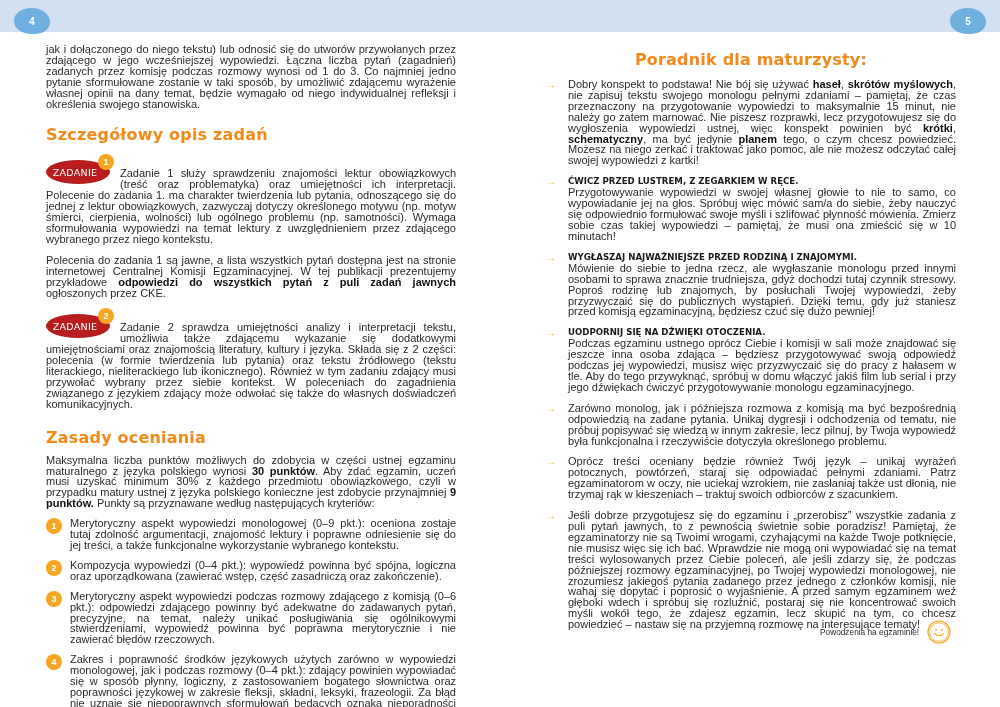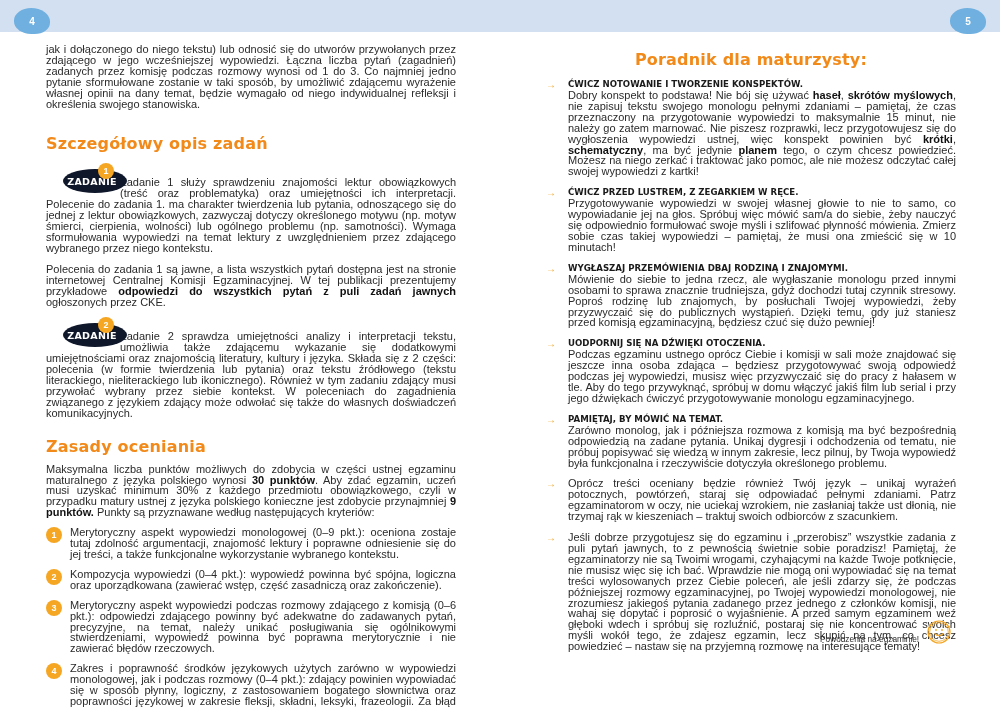--- a/index.html
+++ b/index.html
@@ -11,42 +11,42 @@
              display:flex; align-items:center; justify-content:center; }
   .pn-left { left:14px; }
   .pn-right { left:950px; }
   .page { position:absolute; top:44px; }
   .left { left:46px; width:410px; }
   .right { left:546px; width:410px; }
   p, .txt { font-size:11px; line-height:10.9px; margin:0; text-align:justify; }
   b { color:#111; }
   h2 { font-family:"DejaVu Sans", sans-serif; font-weight:bold; color:#f28a1a; font-size:16px;
        margin:0; letter-spacing:0.2px; }
-  .h2-1 { margin-top:25px; margin-bottom:12px; }
+  .h2-1 { margin-top:16px; margin-bottom:12px; }
   .h2-2 { margin-top:18px; margin-bottom:8px; }
   .zad { display:block; position:relative; }
   .zad-badge { float:left; position:relative; width:68px; height:28px; margin:0 6px 0 0; }
-  .zad-oval { position:absolute; left:17px; top:4px; width:64px; height:24px; background:#0f172a;
-              border-radius:50%; color:#fff; font-family:"DejaVu Sans", sans-serif; font-weight:bold;
+  .zad-oval { position:absolute; left:0; top:4px; width:64px; height:24px; background:#b91c1c;
+              border-radius:50%; color:#fff; font-family:"DejaVu Sans", sans-serif; font-weight:normal;
               font-size:9.5px; display:flex; align-items:center; justify-content:center; padding-right:6px; box-sizing:border-box; letter-spacing:0.3px;}
   .zad-num { position:absolute; left:52px; top:-2px; width:16px; height:16px; border-radius:50%;
              background:#f5a623; color:#fff; font-size:9px; font-weight:bold; display:flex;
              align-items:center; justify-content:center; }
   .zad-text { padding-top:12px; }
   .gap { height:10px; }
   .crit { display:flex; margin-top:9px; }
   .crit-num { flex:0 0 16px; width:16px; height:16px; border-radius:50%; background:#f5a623; color:#fff;
               font-weight:bold; font-size:9px; display:flex; align-items:center; justify-content:center;
               margin-right:8px; margin-top:0px; }
   .crit-text { flex:1; }
   .tip { display:flex; margin-top:10px; }
   .tip-arrow { flex:0 0 22px; color:#f5a623; font-weight:bold; font-size:10px; line-height:11px; }
   .tip-body { flex:1; }
   .tip-title { font-family:"DejaVu Sans", sans-serif; font-weight:bold; font-size:8.6px; color:#1a1a1a; margin-bottom:1px; }
-  .closing { position:absolute; left:820px; top:620px; display:flex; align-items:flex-end; }
+  .closing { position:absolute; left:820px; top:620px; display:flex; align-items:center; }
   .closing span { font-size:8.3px; margin-right:8px; }
   .smiley { width:24px; height:24px; }
 </style>
 </head>
 <body>
 
 <div class="topband"></div>
 <div class="pagenum pn-left">4</div>
 <div class="pagenum pn-right">5</div>
 
@@ -94,49 +94,47 @@
     <p class="crit-text">Zakres i poprawność środków językowych użytych zarówno w wypowiedzi monologowej, jak i podczas rozmowy (0–4 pkt.): zdający powinien wypowiadać się w sposób płynny, logiczny, z zastosowaniem bogatego słownictwa oraz poprawności językowej w zakresie fleksji, składni, leksyki, frazeologii. Za błąd nie uznaje się niepoprawnych sformułowań będących oznaką nieporadności językowej – dopuszczalne są więc okazjonalne błędy językowe lub drobne naruszenia płynności wypowiedzi wynikające ze specyfiki języka mówionego.</p>
   </div>
 </div>
 
 <div class="page right">
   <h2 style="margin-top:6px;margin-bottom:10px;text-align:center;">Poradnik dla maturzysty:</h2>
   <div id="tips">
       <div class="tip">
         <div class="tip-arrow">→</div>
         <div class="tip-body">
-          <div class="tip-title">ĆWICZ NOTOWANIE I TWORZENIE KONSPEKTÓW.</div>
           <p><span>Dobry konspekt to podstawa! Nie bój się używać </span><b>haseł</b><span>, </span><b>skrótów myślowych</b><span>, nie zapisuj tekstu swojego monologu pełnymi zdaniami – pamiętaj, że czas przeznaczony na przygotowanie wypowiedzi to maksymalnie 15 minut, nie należy go zatem marnować. Nie piszesz rozprawki, lecz przygotowujesz się do wygłoszenia wypowiedzi ustnej, więc konspekt powinien być </span><b>krótki</b><span>, </span><b>schematyczny</b><span>, ma być jedynie </span><b>planem</b><span> tego, o czym chcesz powiedzieć. Możesz na niego zerkać i traktować jako pomoc, ale nie możesz odczytać całej swojej wypowiedzi z kartki!</span></p>
         </div>
       </div>
       <div class="tip">
         <div class="tip-arrow">→</div>
         <div class="tip-body">
           <div class="tip-title">ĆWICZ PRZED LUSTREM, Z ZEGARKIEM W RĘCE.</div>
           <p><span>Przygotowywanie wypowiedzi w swojej własnej głowie to nie to samo, co wypowiadanie jej na głos. Spróbuj więc mówić sam/a do siebie, żeby nauczyć się odpowiednio formułować swoje myśli i szlifować płynność mówienia. Zmierz sobie czas takiej wypowiedzi – pamiętaj, że musi ona zmieścić się w 10 minutach!</span></p>
         </div>
       </div>
       <div class="tip">
         <div class="tip-arrow">→</div>
         <div class="tip-body">
-          <div class="tip-title">WYGŁASZAJ PRZEMÓWIENIA DBAJ RODZINĄ I ZNAJOMYMI.</div>
+          <div class="tip-title">WYGŁASZAJ NAJWAŻNIEJSZE PRZED RODZINĄ I ZNAJOMYMI.</div>
           <p><span>Mówienie do siebie to jedna rzecz, ale wygłaszanie monologu przed innymi osobami to sprawa znacznie trudniejsza, gdyż dochodzi tutaj czynnik stresowy. Poproś rodzinę lub znajomych, by posłuchali Twojej wypowiedzi, żeby przyzwyczaić się do publicznych wystąpień. Dzięki temu, gdy już staniesz przed komisją egzaminacyjną, będziesz czuć się dużo pewniej!</span></p>
         </div>
       </div>
       <div class="tip">
         <div class="tip-arrow">→</div>
         <div class="tip-body">
           <div class="tip-title">UODPORNIJ SIĘ NA DŹWIĘKI OTOCZENIA.</div>
           <p><span>Podczas egzaminu ustnego oprócz Ciebie i komisji w sali może znajdować się jeszcze inna osoba zdająca – będziesz przygotowywać swoją odpowiedź podczas jej wypowiedzi, musisz więc przyzwyczaić się do pracy z hałasem w tle. Aby do tego przywyknąć, spróbuj w domu włączyć jakiś film lub serial i przy jego dźwiękach ćwiczyć przygotowywanie monologu egzaminacyjnego.</span></p>
         </div>
       </div>
       <div class="tip">
         <div class="tip-arrow">→</div>
         <div class="tip-body">
-          <div class="tip-title">PAMIĘTAJ, BY MÓWIĆ NA TEMAT.</div>
           <p><span>Zarówno monolog, jak i późniejsza rozmowa z komisją ma być bezpośrednią odpowiedzią na zadane pytania. Unikaj dygresji i odchodzenia od tematu, nie próbuj popisywać się wiedzą w innym zakresie, lecz pilnuj, by Twoja wypowiedź była funkcjonalna i rzeczywiście dotyczyła określonego problemu.</span></p>
         </div>
       </div>
       <div class="tip">
         <div class="tip-arrow">→</div>
         <div class="tip-body">
           <p><span>Oprócz treści oceniany będzie również Twój język – unikaj wyrażeń potocznych, powtórzeń, staraj się odpowiadać pełnymi zdaniami. Patrz egzaminatorom w oczy, nie uciekaj wzrokiem, nie zasłaniaj także ust dłonią, nie trzymaj rąk w kieszeniach – traktuj swoich odbiorców z szacunkiem.</span></p>
         </div>
       </div>
       <div class="tip">

